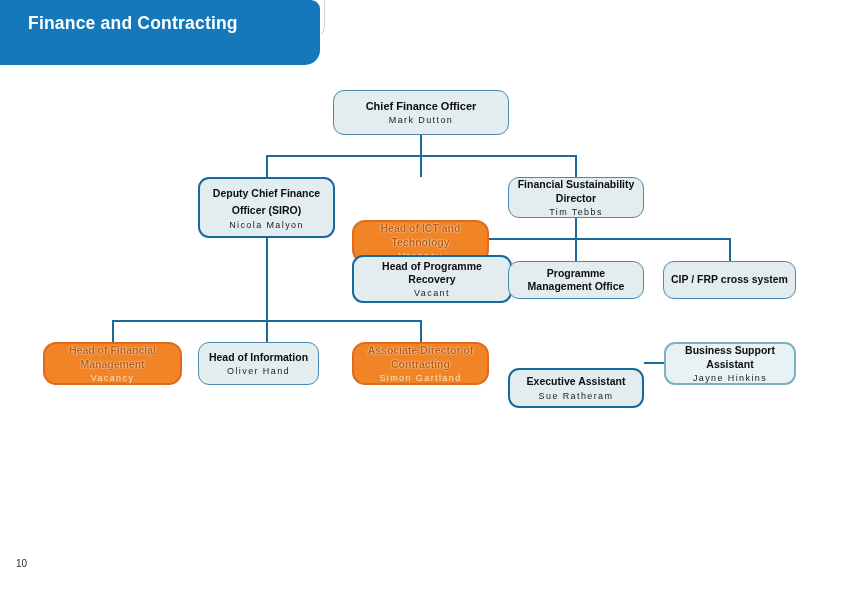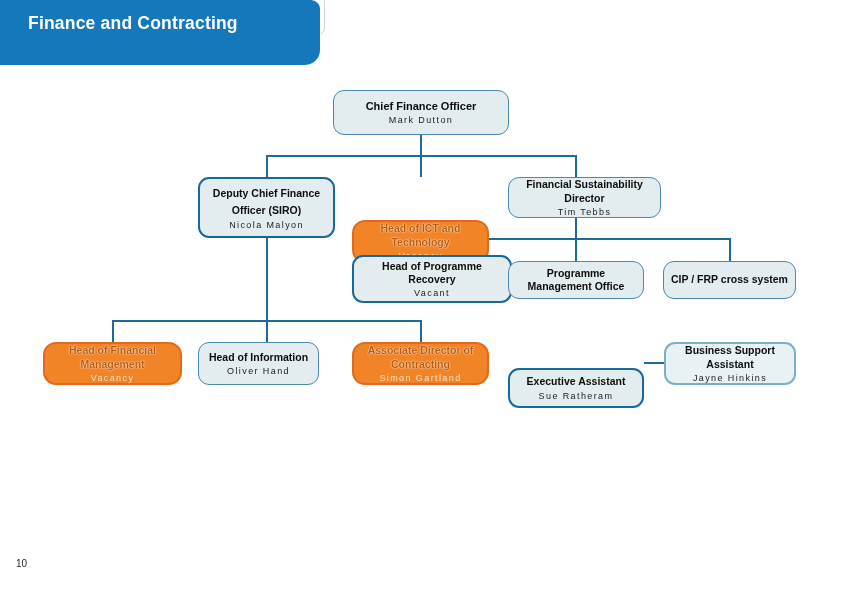--- a/index.html
+++ b/index.html
@@ -41,21 +41,21 @@
   .orange { background:#f08427; border:2px solid #e2691c; border-radius:13px; }
   .orange .t { color:#bd5a0d; text-shadow:0 0 2px rgba(255,255,255,.9), 0 0 1px rgba(255,255,255,.7); }
   .orange .n { color:#fbe3c3; }
 
   
   #node-cfo    { left:333px; top:90px;  width:176px; height:45px; }
   #node-cfo .t { font-size:11px; }
   #node-deputy { left:198px; top:177px; width:137px; height:61px; }
   #node-deputy .t { line-height:1.6; }
   #node-ict    { left:352px; top:176px; width:137px; height:43px;margin-top:44px; }
-  #node-fsd    { left:508px; top:177px; width:153px; height:41px; }
+  #node-fsd    { left:508px; top:177px; width:136px; height:41px; }
   #node-hopr   { left:352px; top:255px; width:160px; height:48px; }
   #node-pmo    { left:508px; top:261px; width:136px; height:38px; }
   #node-cip    { left:663px; top:261px; width:133px; height:38px; }
   #node-hofm   { left:43px;  top:342px; width:139px; height:43px; }
   #node-hoi    { left:198px; top:342px; width:121px; height:43px;align-items:center; }
   #node-adc    { left:352px; top:342px; width:137px; height:43px; }
   #node-ea     { left:508px; top:343px; width:136px; height:40px;margin-top:25px; }
   #node-bsa    { left:664px; top:342px; width:132px; height:43px; }
 
   .page-number { position:absolute; left:16px; top:558px; font-size:10px; color:#2b2b2b; }

